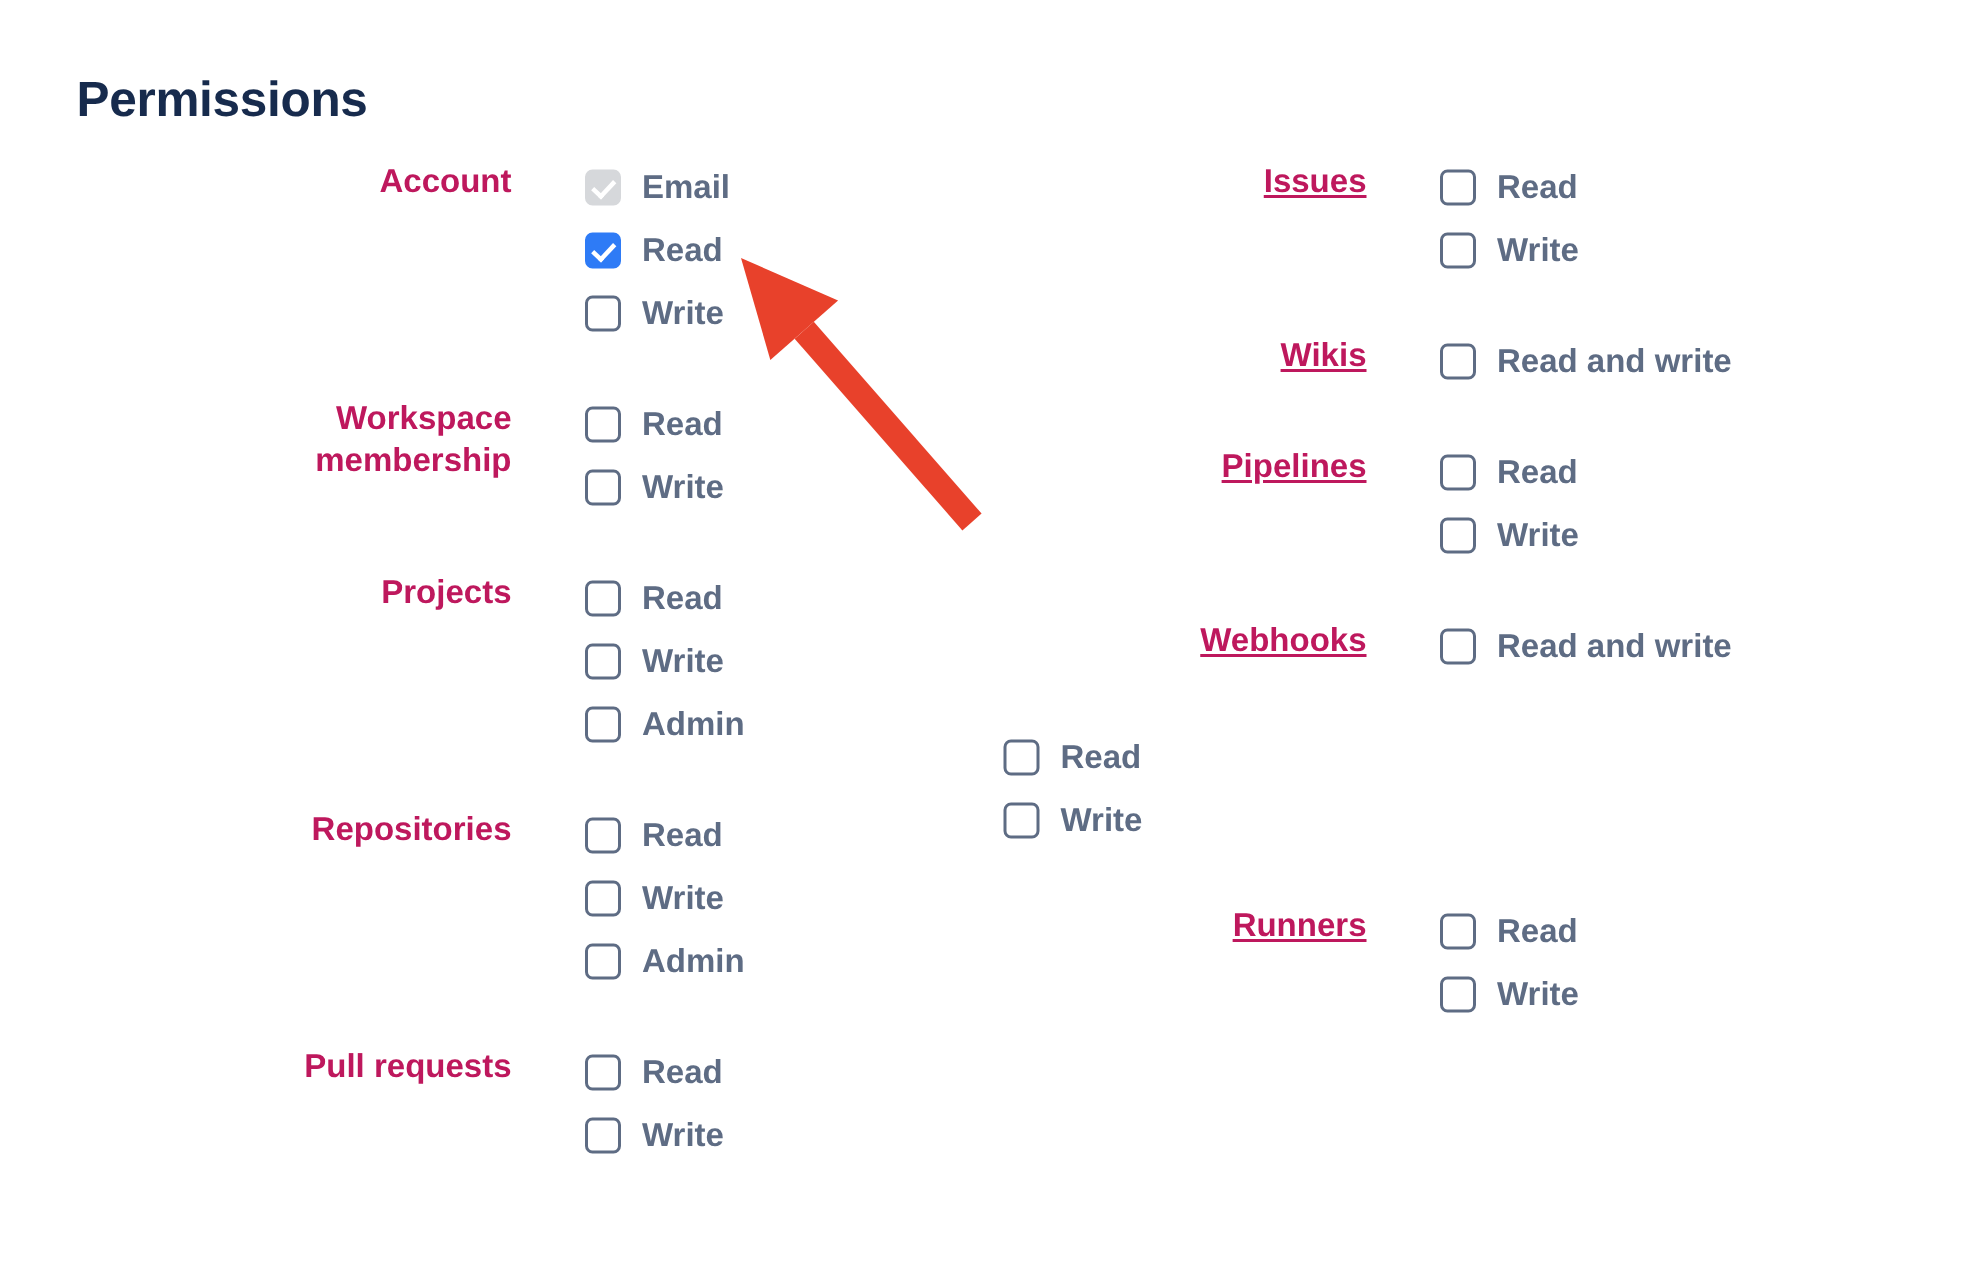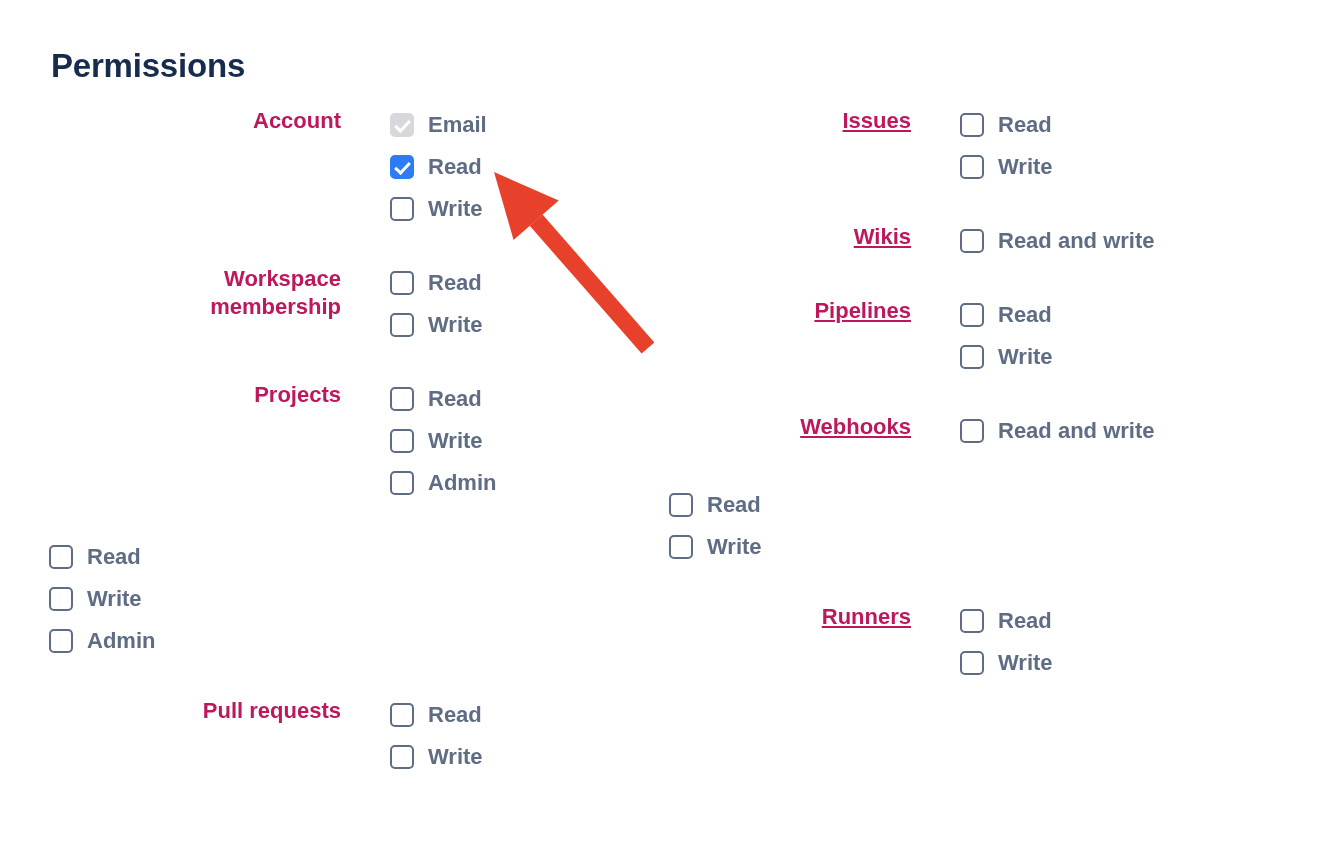--- a/index.html
+++ b/index.html
@@ -165,20 +165,21 @@
           <span class="checkbox"></span>
           <span class="option-label">Write</span>
         </label>
         <label class="perm-row">
           <span class="checkbox"></span>
           <span class="option-label">Admin</span>
         </label>
       </div>
     </div>
     <div class="perm-group">
+      <div class="group-label">Repositories</div>
       <div class="options">
         <label class="perm-row">
           <span class="checkbox"></span>
           <span class="option-label">Read</span>
         </label>
         <label class="perm-row">
           <span class="checkbox"></span>
           <span class="option-label">Write</span>
         </label>
         <label class="perm-row">

